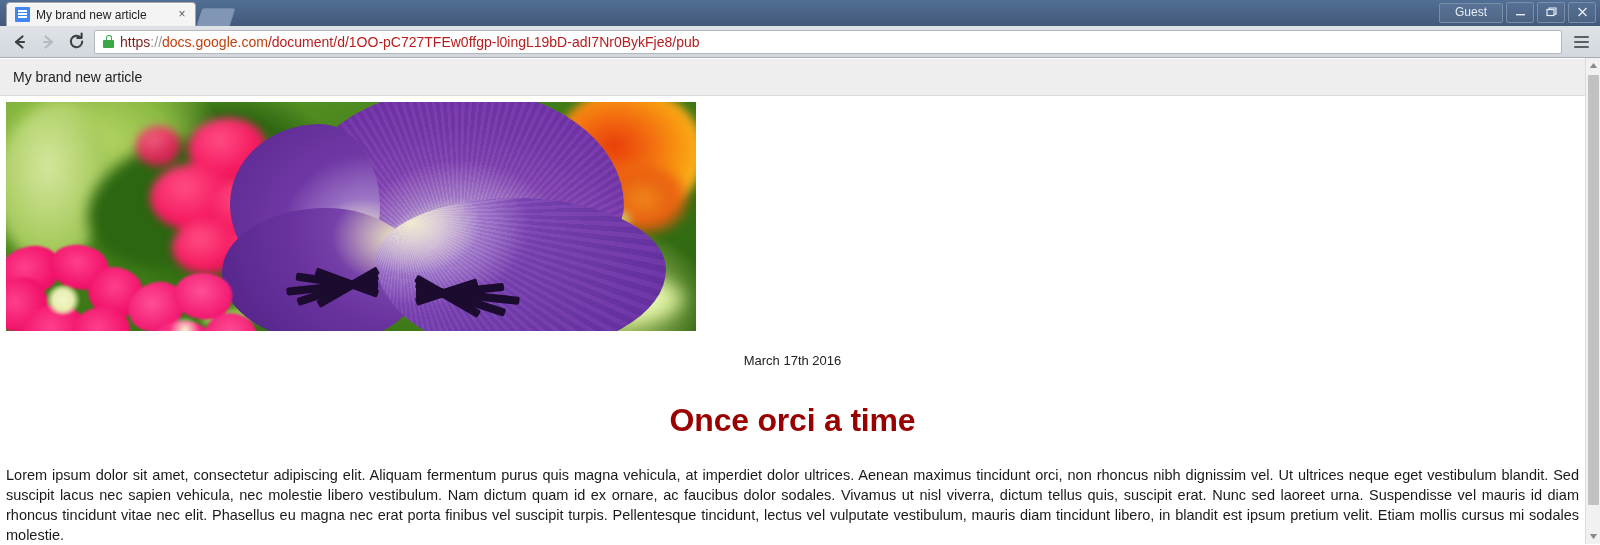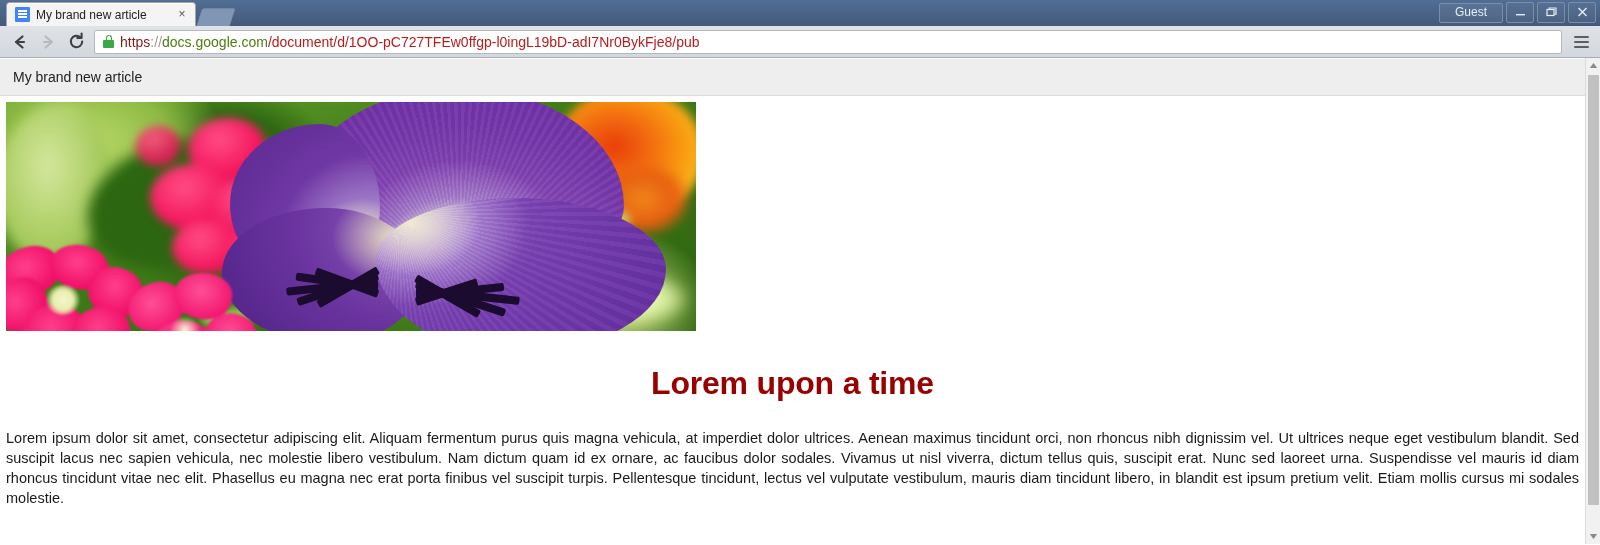--- a/index.html
+++ b/index.html
@@ -192,21 +192,21 @@
   }
   .url {
     font-size: 14px;
     line-height: 22px;
     white-space: nowrap;
     overflow: hidden;
     font-family: "Liberation Sans", sans-serif;
   }
   .url .scheme { color: #7f1d1d; }
   .url .sep    { color: #9a9a9a; }
-  .url .host   { color: #4d7c0f; }
+  .url .host   { color: #c2410c; }
   .url .path   { color: #b91c1c; }
   .menu-btn {
     width: 26px; height: 26px;
     display: flex; flex-direction: column;
     align-items: center; justify-content: center;
     gap: 3px;
     cursor: pointer;
     flex: 0 0 26px;
   }
   .menu-btn i {
@@ -671,21 +671,22 @@
         </span>
         <span class="verbena2">
           <em class="w1"></em>
             <em class="w2"></em>
             <em class="w3"></em>
             <em class="w4"></em>
           <span class="verbena2-eye" style="position:absolute"></span>
         </span>
       </div>
 
-      <h1 class="doc-heading">Lorem upon a time</h1>
+      <div class="doc-date">March 17th 2016</div>
+      <h1 class="doc-heading">Once orci a time</h1>
       <p class="doc-paragraph">Lorem ipsum dolor sit amet, consectetur adipiscing elit. Aliquam fermentum purus quis magna vehicula, at imperdiet dolor ultrices. Aenean maximus tincidunt orci, non rhoncus nibh dignissim vel. Ut ultrices neque eget vestibulum blandit. Sed suscipit lacus nec sapien vehicula, nec molestie libero vestibulum. Nam dictum quam id ex ornare, ac faucibus dolor sodales. Vivamus ut nisl viverra, dictum tellus quis, suscipit erat. Nunc sed laoreet urna. Suspendisse vel mauris id diam rhoncus tincidunt vitae nec elit. Phasellus eu magna nec erat porta finibus vel suscipit turpis. Pellentesque tincidunt, lectus vel vulputate vestibulum, mauris diam tincidunt libero, in blandit est ipsum pretium velit. Etiam mollis cursus mi sodales molestie.</p>
     </div>
 
     <div class="scrollbar">
       <div class="sb-arrow-up">
         <svg width="9" height="7" viewBox="0 0 9 7">
             <path d="M4.5 1 L8.2 6 L0.8 6 Z" fill="#8a8a8a"></path>
           </svg>
       </div>
       <div class="sb-thumb"></div>

